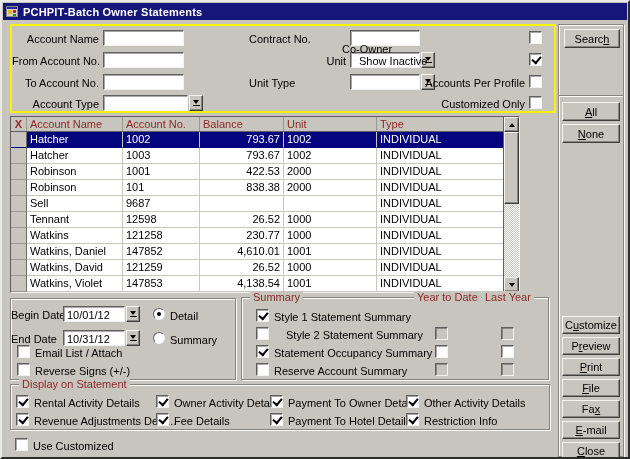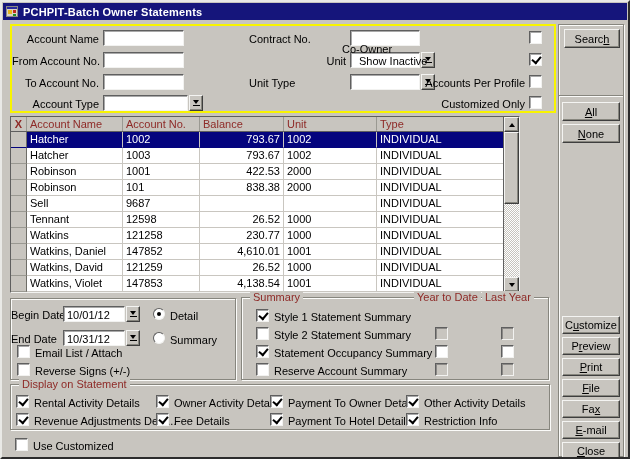--- a/index.html
+++ b/index.html
@@ -310,21 +310,21 @@
 
   <div class="groupbox" style="left:239px;top:295px;width:308px;height:83px">
     <span class="legend maroon" style="left:8px">Summary</span>
     <span class="legend maroon" style="left:172px">Year to Date</span>
     <span class="legend maroon" style="left:240px">Last Year</span>
 
     <span class="cb checked" style="left:14px;top:11px"></span>
     <span class="lbl" style="left:32px;top:12px">Style 1 Statement Summary</span>
 
     <span class="cb" style="left:14px;top:29px"></span>
-    <span class="lbl" style="left:32px;top:30px">Style 2 Statement Summary</span>
+    <span class="lbl" style="left:44px;top:30px">Style 2 Statement Summary</span>
     <span class="cb disabled" style="left:193px;top:29px"></span>
     <span class="cb disabled" style="left:259px;top:29px"></span>
 
     <span class="cb checked" style="left:14px;top:47px"></span>
     <span class="lbl" style="left:32px;top:48px">Statement Occupancy Summary</span>
     <span class="cb" style="left:193px;top:47px"></span>
     <span class="cb" style="left:259px;top:47px"></span>
 
     <span class="cb" style="left:14px;top:65px"></span>
     <span class="lbl" style="left:32px;top:66px">Reserve Account Summary</span>

